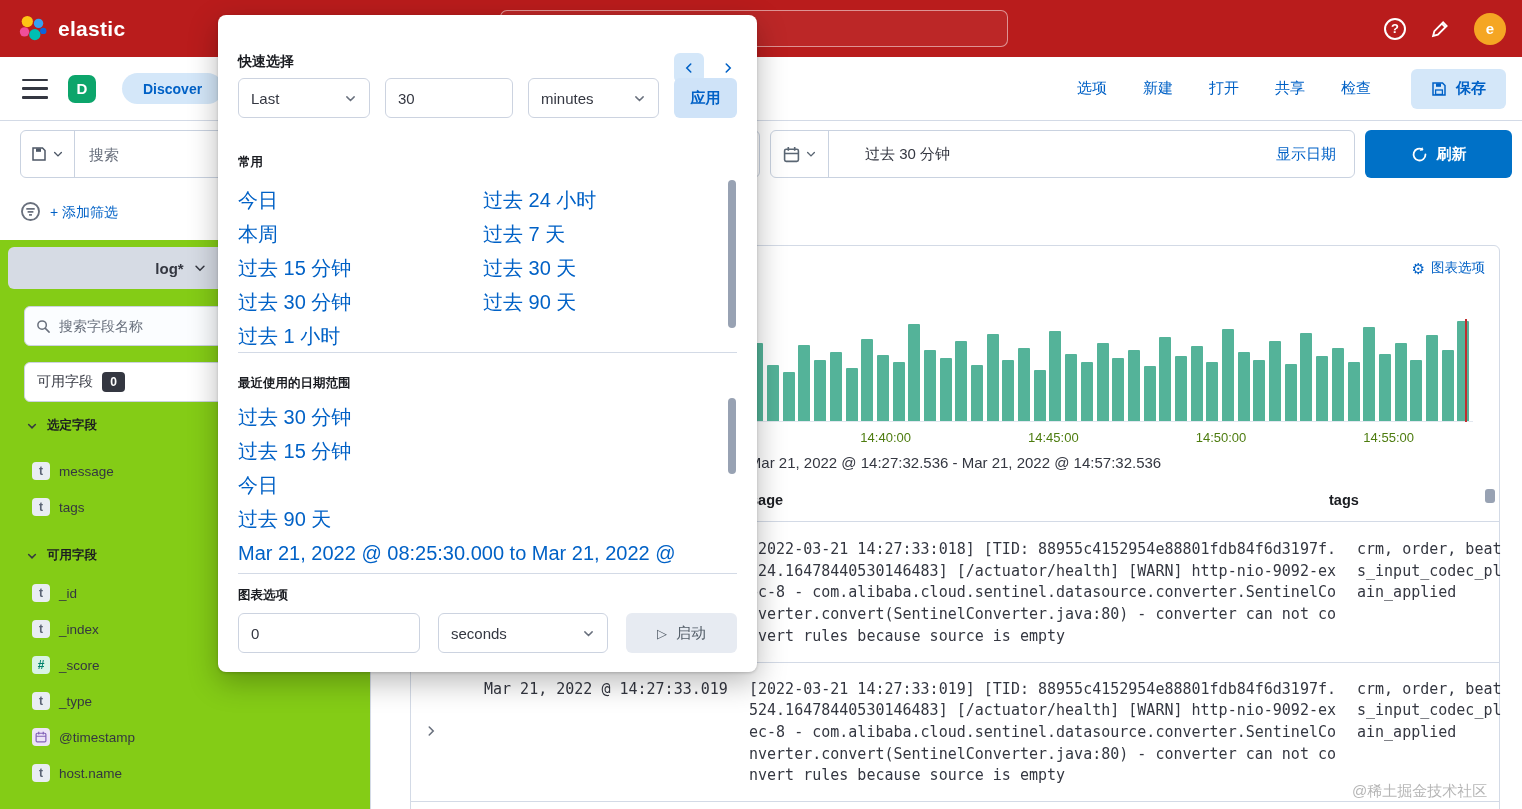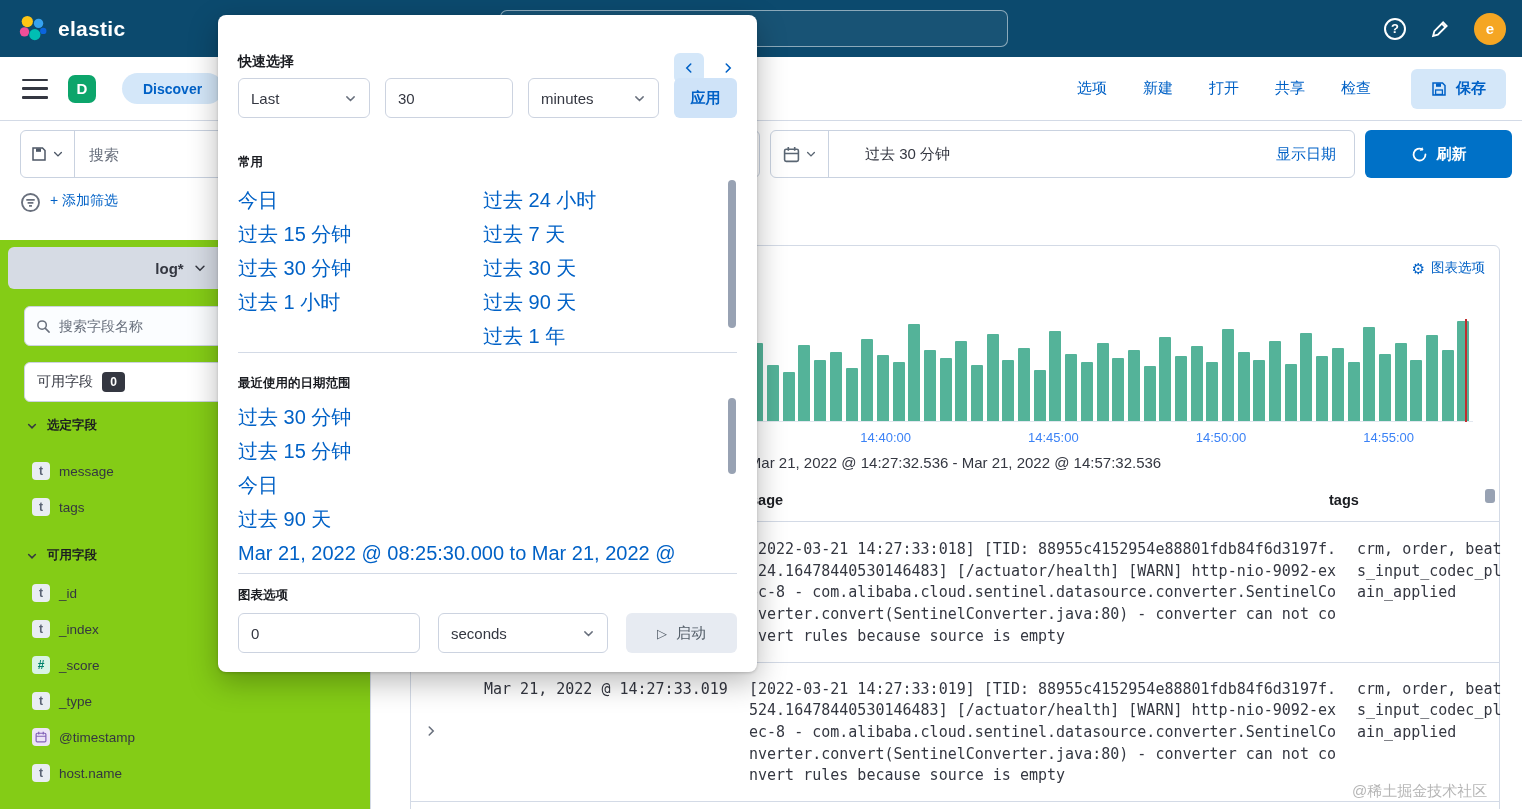--- a/index.html
+++ b/index.html
@@ -5,21 +5,21 @@
   * { margin:0; padding:0; box-sizing:border-box; }
   html,body { width:1522px; height:809px; }
   body {
     position:relative; overflow:hidden; background:#fff;
     font-family:"Liberation Sans", sans-serif; color:#343741;
     --link:#0061c6; --border:#d3dae6; --subdued:#69707d;
   }
   button { font-family:inherit; cursor:pointer; }
 
   
-  .topbar { position:absolute; left:0; top:0; right:0; height:57px; background:#0c4a6e;
+  .topbar { position:absolute; left:0; top:0; right:0; height:57px; background:#b91c1c;
             display:flex; align-items:center; padding:0 16px; z-index:5; }
   .brand { display:flex; align-items:center; gap:10px; }
   .brand-name { color:#fff; font-size:21px; font-weight:600; letter-spacing:.3px; }
   .global-search { position:absolute; left:500px; top:10px; width:508px; height:37px;
                    border:1px solid rgba(255,255,255,.5); border-radius:7px; background:rgba(255,255,255,.05); }
   .topbar-right { position:absolute; right:16px; top:0; height:57px; display:flex; align-items:center; gap:24px; }
   .help-circle { width:22px; height:22px; border:2px solid #fff; border-radius:50%; color:#fff;
                  font-size:13px; font-weight:700; display:flex; align-items:center; justify-content:center; background:none; }
   .pen-btn { background:none; border:none; color:#fff; display:flex; }
   .avatar { width:32px; height:32px; border-radius:50%; background:#f5a623; color:#fff;
@@ -51,21 +51,21 @@
              border-radius:6px; background:#fff; display:flex; align-items:center; }
   .cal-seg { width:58px; height:100%; border:none; border-right:1px solid #c9d2e0; display:flex; align-items:center;
              justify-content:center; gap:5px; color:#5a6673; background:none; }
   .date-text { margin-left:36px; font-size:15px; color:#343741; }
   .show-dates { margin-left:auto; margin-right:18px; color:var(--link); font-size:15px; background:none; border:none; }
   .refresh-btn { position:absolute; left:1365px; top:130px; width:147px; height:48px; border-radius:6px;
                  background:#0071c7; color:#fff; font-size:15px; font-weight:600; display:flex; align-items:center;
                  justify-content:center; gap:9px; border:none; }
 
   
-  .filterbar { position:absolute; left:20px; top:192px; height:30px; display:flex; align-items:flex-start; gap:9px; }
+  .filterbar { position:absolute; left:20px; top:192px; height:30px; display:flex; align-items:flex-end; gap:9px; }
   .filter-icon { color:#69707d; display:flex; background:none; border:none; }
   .add-filter { color:var(--link); font-size:14px; background:none; border:none; }
 
   
   .sidebar { position:absolute; left:0; top:240px; width:371px; bottom:0; background:#84cc16;
              border-right:1px solid var(--border); }
   .idx-box { position:absolute; left:8px; top:7px; width:346px; height:42px; border-radius:6px; background:#d6dbe4;
              display:flex; align-items:center; justify-content:center; gap:9px; font-size:15px; font-weight:700;
              color:#343741; border:none; }
   .fld-search { position:absolute; left:24px; top:66px; width:322px; height:40px; border:1px solid #ccd3e0;
@@ -91,21 +91,21 @@
   
   .panel { position:absolute; left:410px; top:245px; width:1090px; height:585px; background:#fff;
            border:1px solid var(--border); border-radius:6px; }
   .chart-opts { position:absolute; right:14px; top:13px; display:flex; align-items:center; gap:6px;
                 color:var(--link); font-size:13.5px; background:none; border:none; }
   .gear { font-size:15px; line-height:1; }
   .plot { position:absolute; left:58px; top:73px; width:1004px; height:103px; border-bottom:1px solid #e2e7ef; }
   .bar { position:absolute; bottom:0; width:12px; border-radius:1px 1px 0 0; }
   .now-marker { position:absolute; right:6px; top:0; width:2px; height:103px; }
   .ticks { position:absolute; left:58px; top:184px; width:1004px; height:16px; }
-  .ticks span { position:absolute; transform:translateX(-50%); font-size:13px; color:#3b82f6; white-space:nowrap; }
+  .ticks span { position:absolute; transform:translateX(-50%); font-size:13px; color:#4d7c0f; white-space:nowrap; }
   .range-text { position:absolute; left:0; right:0; top:208px; text-align:center; font-size:15px; color:#343741; }
 
   .thead { position:absolute; left:0; top:246px; width:100%; height:30px; border-bottom:1px solid var(--border);
            display:flex; font-size:14.5px; font-weight:700; color:#1a1c21; }
   .tbody { position:absolute; left:0; top:277px; width:100%; }
   .t-row { display:flex; border-bottom:1px solid var(--border); padding:16px 0 14px; }
   .c-exp { width:45px; flex:0 0 45px; }
   .c-time { width:265px; flex:0 0 265px; }
   .c-msg { width:588px; flex:0 0 588px; margin-right:20px; }
   .c-tags { width:146px; flex:0 0 146px; }
@@ -400,30 +400,30 @@
         <path d="M3.5 6l4.5 4.5L12.5 6" fill="none" stroke="#69707d" stroke-width="1.8" stroke-linecap="round"></path>
       </svg>
     </div>
     <button class="apply-btn">应用</button>
   </div>
 
   <div class="sec-h" style="top:139px;text-align:center;">常用</div>
   <div class="qcols">
     <div class="qcol" id="qs-col1">
         <button class="qlink">今日</button>
+        <button class="qlink">本周</button>
         <button class="qlink">过去 15 分钟</button>
         <button class="qlink">过去 30 分钟</button>
         <button class="qlink">过去 1 小时</button>
       </div>
     <div class="qcol" id="qs-col2">
         <button class="qlink">过去 24 小时</button>
         <button class="qlink">过去 7 天</button>
         <button class="qlink">过去 30 天</button>
         <button class="qlink">过去 90 天</button>
-        <button class="qlink">过去 1 年</button>
       </div>
   </div>
   <div class="sb" style="top:165px;height:148px;"></div>
 
   <hr class="pdiv" style="top:337px;">
 
   <div class="sec-h" style="top:360px;">最近使用的日期范围</div>
   <div class="recent" id="recent-list">
       <button class="qlink">过去 30 分钟</button>
       <button class="qlink">过去 15 分钟</button>

